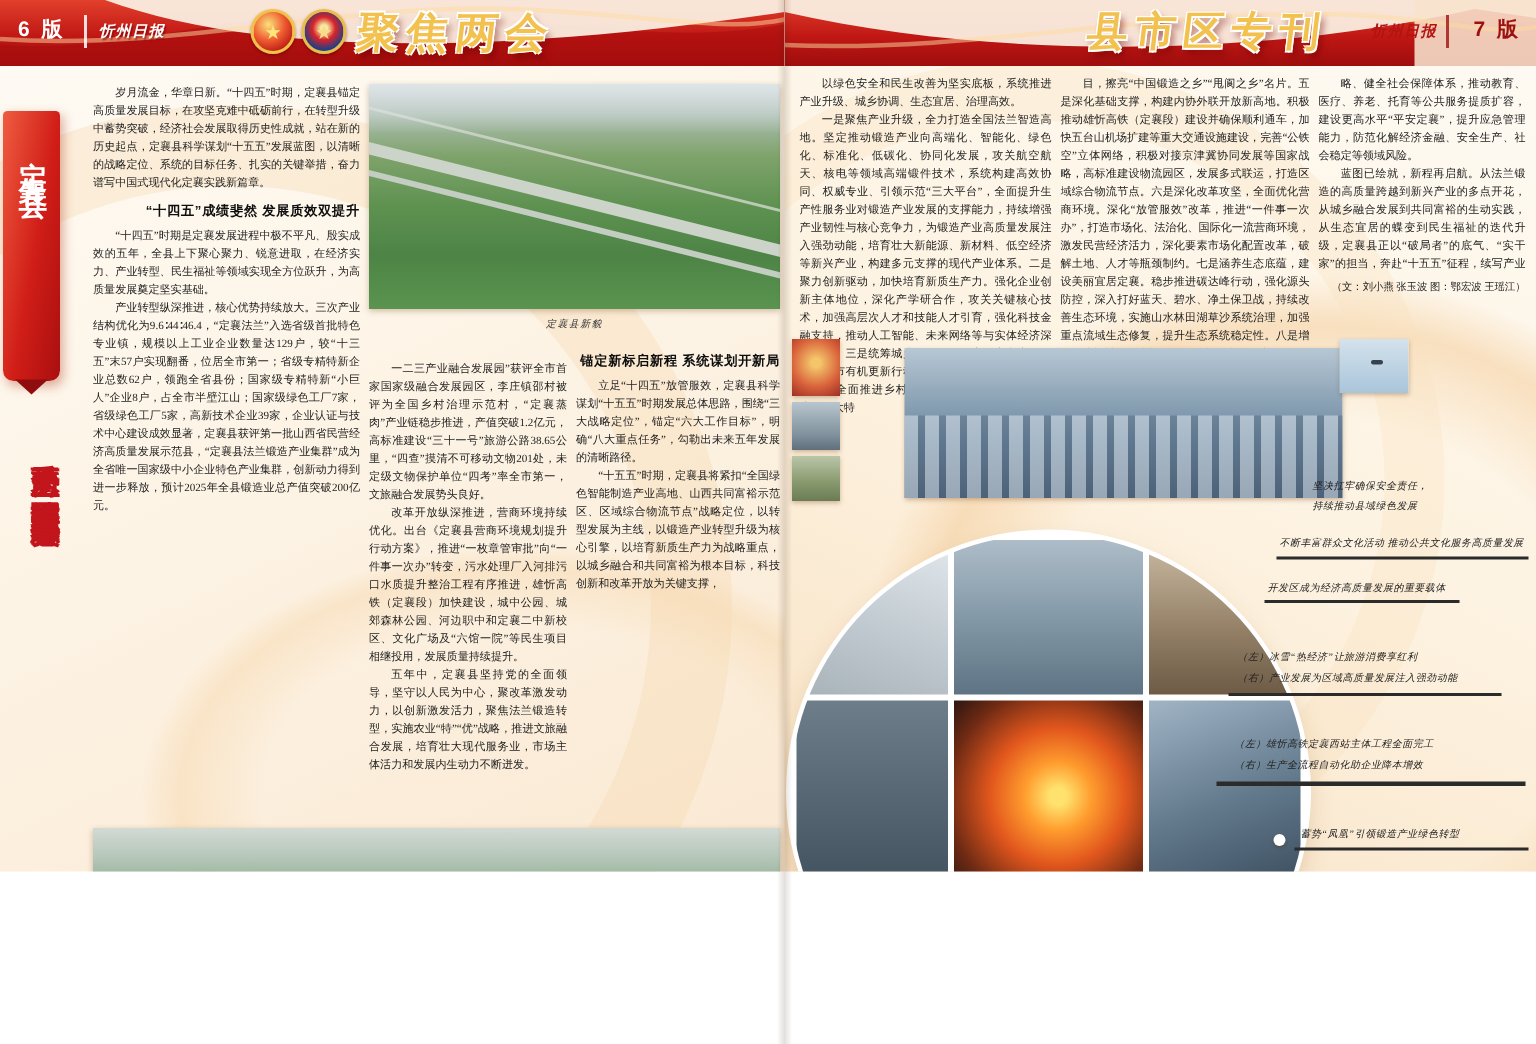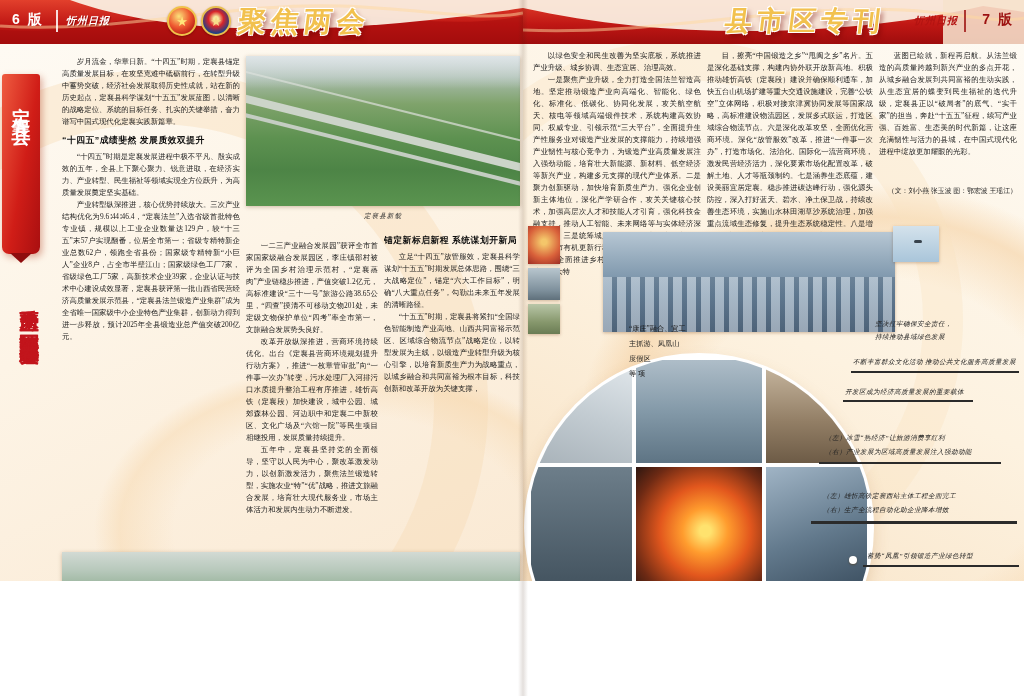--- a/index.html
+++ b/index.html
@@ -36,21 +36,21 @@
   
   .ribbon{position:absolute;left:2px;top:74px;width:38px;height:180px;z-index:6;border-radius:3px 3px 7px 7px;
     background:linear-gradient(100deg,#ef5c40 0%,#d01d17 55%,#a90f10 100%);box-shadow:2px 3px 7px rgba(170,50,20,.4);
     display:flex;align-items:flex-start;justify-content:center;padding-top:18px}
   .ribbon::after{content:"";position:absolute;bottom:-9px;left:8px;border-left:11px solid transparent;border-right:11px solid transparent;border-top:10px solid #8f0d0e}
   .ribbon span{writing-mode:vertical-rl;text-orientation:upright;color:#fff;font-family:"Liberation Sans",sans-serif;font-weight:700;font-size:19px;letter-spacing:10px}
   .headline{position:absolute;left:7px;top:294px;height:398px;z-index:6;writing-mode:vertical-rl;text-orientation:upright;
     color:#c2151c;font-weight:900;font-size:19px;letter-spacing:1px;line-height:44px;text-shadow:.6px .6px 0 #c2151c}
   .textcol{position:absolute;font-size:7.4px;line-height:1.62;color:#1c1c1c;text-align:justify;overflow:hidden;z-index:5}
   .textcol p{text-indent:2em;word-break:break-all}
-  .subhead{font-family:"Liberation Sans",sans-serif;font-weight:700;font-size:8.8px;text-align:left;margin:5px 0 4px;color:#0e0e0e;letter-spacing:.5px}
+  .subhead{font-family:"Liberation Sans",sans-serif;font-weight:700;font-size:8.8px;text-align:right;margin:5px 0 4px;color:#0e0e0e;letter-spacing:.5px}
   .col-l1{left:62px;top:56px;width:178px;height:492px}
   .col-l2{left:246px;top:240px;width:132px;height:320px}
   .col-l3{left:384px;top:228px;width:136px;height:320px}
   .photo{position:absolute;z-index:5;box-shadow:0 1px 4px rgba(120,80,40,.35);overflow:hidden}
   .photo-top{left:246px;top:56px;width:274px;height:150px;
     background:linear-gradient(180deg,#bcc8c6 0%,#a9bcae 14%,#7fa36b 32%,#5d9150 55%,#4d8446 76%,#5a944f 100%)}
   .photo-top::before{content:"";position:absolute;left:-12%;top:50%;width:130%;height:8px;background:#ccd4c9;transform:rotate(14deg);box-shadow:0 16px 0 -2px #c4cdc2,0 -26px 0 -3px rgba(210,216,206,.8)}
   .photo-top::after{content:"";position:absolute;left:0;top:0;width:100%;height:22%;background:linear-gradient(180deg,rgba(226,232,235,.9),rgba(226,232,235,0))}
   .photo-bottom{left:62px;top:552px;width:458px;height:116px;
     background:linear-gradient(180deg,#d2dad4 0%,#b7c8bb 16%,#8cab8e 36%,#74907a 55%,#5d7169 74%,#4b5a54 100%)}
@@ -171,30 +171,25 @@
     <article class="textcol col-r1">
       <p>以绿色安全和民生改善为坚实底板，系统推进产业升级、城乡协调、生态宜居、治理高效。</p>
       <p>一是聚焦产业升级，全力打造全国法兰智造高地。坚定推动锻造产业向高端化、智能化、绿色化、标准化、低碳化、协同化发展，攻关航空航天、核电等领域高端锻件技术，系统构建高效协同、权威专业、引领示范“三大平台”，全面提升生产性服务业对锻造产业发展的支撑能力，持续增强产业韧性与核心竞争力，为锻造产业高质量发展注入强劲动能，培育壮大新能源、新材料、低空经济等新兴产业，构建多元支撑的现代产业体系。二是聚力创新驱动，加快培育新质生产力。强化企业创新主体地位，深化产学研合作，攻关关键核心技术，加强高层次人才和技能人才引育，强化科技金融支持，推动人工智能、未来网络等与实体经济深度融合。三是统筹城乡发展，打造宜居宜业家园。实施城市有机更新行动，完善基础设施，提升宜居品质，全面推进乡村振兴，持续改善农村人居环境，壮大特</p>
     </article>
 
     <article class="textcol col-r2">
       <p>目，擦亮“中国锻造之乡”“甩阆之乡”名片。五是深化基础支撑，构建内协外联开放新高地。积极推动雄忻高铁（定襄段）建设并确保顺利通车，加快五台山机场扩建等重大交通设施建设，完善“公铁空”立体网络，积极对接京津冀协同发展等国家战略，高标准建设物流园区，发展多式联运，打造区域综合物流节点。六是深化改革攻坚，全面优化营商环境。深化“放管服效”改革，推进“一件事一次办”，打造市场化、法治化、国际化一流营商环境，激发民营经济活力，深化要素市场化配置改革，破解土地、人才等瓶颈制约。七是涵养生态底蕴，建设美丽宜居定襄。稳步推进碳达峰行动，强化源头防控，深入打好蓝天、碧水、净土保卫战，持续改善生态环境，实施山水林田湖草沙系统治理，加强重点流域生态修复，提升生态系统稳定性。八是增进民生福祉、提升社会治理效能，实现就业优先战</p>
     </article>
 
     <article class="textcol col-r3">
+      <p>略、健全社会保障体系，推动教育、医疗、养老、托育等公共服务提质扩容，建设更高水平“平安定襄”，提升应急管理能力，防范化解经济金融、安全生产、社会稳定等领域风险。</p>
       <p>蓝图已绘就，新程再启航。从法兰锻造的高质量跨越到新兴产业的多点开花，从城乡融合发展到共同富裕的生动实践，从生态宜居的蝶变到民生福祉的迭代升级，定襄县正以“破局者”的底气、“实干家”的担当，奔赴“十五五”征程，续写产业强、百姓富、生态美的时代新篇，让这座充满韧性与活力的县城，在中国式现代化进程中绽放更加耀眼的光彩。</p>
     </article>
     <div class="byline">（文：刘小燕 张玉波 图：鄂宏波 王瑶江）</div>
 
-    <div class="sliver">
-      <div>“康庄”融合、宜工</div>
-      <div>主抓游、凤凰山</div>
-      <div>度假区</div>
-      <div>等  项</div>
-    </div>
 
     <figure class="tile tile-festival"></figure>
     <figure class="tile tile-crowd"></figure>
     <figure class="tile tile-field"></figure>
     <figure class="tile tile-wide"></figure>
     <figure class="tile tile-drone"></figure>
 
     <div class="collage">
       <div class="seg-factory"></div>
       <div class="seg-park"></div>

